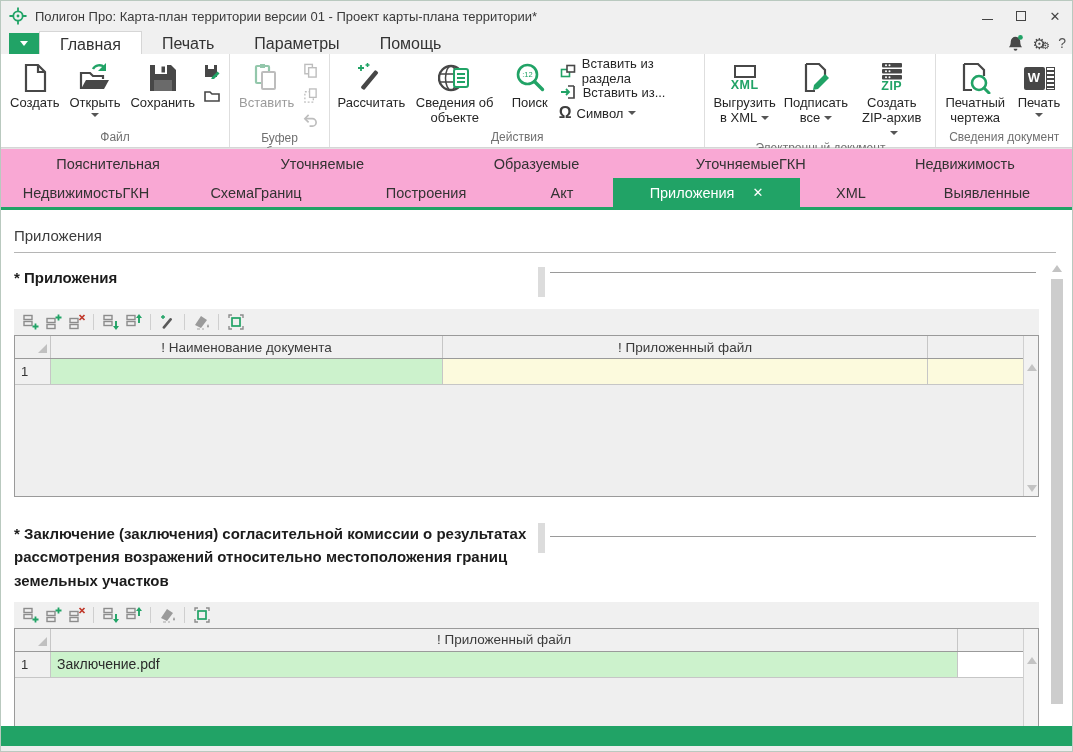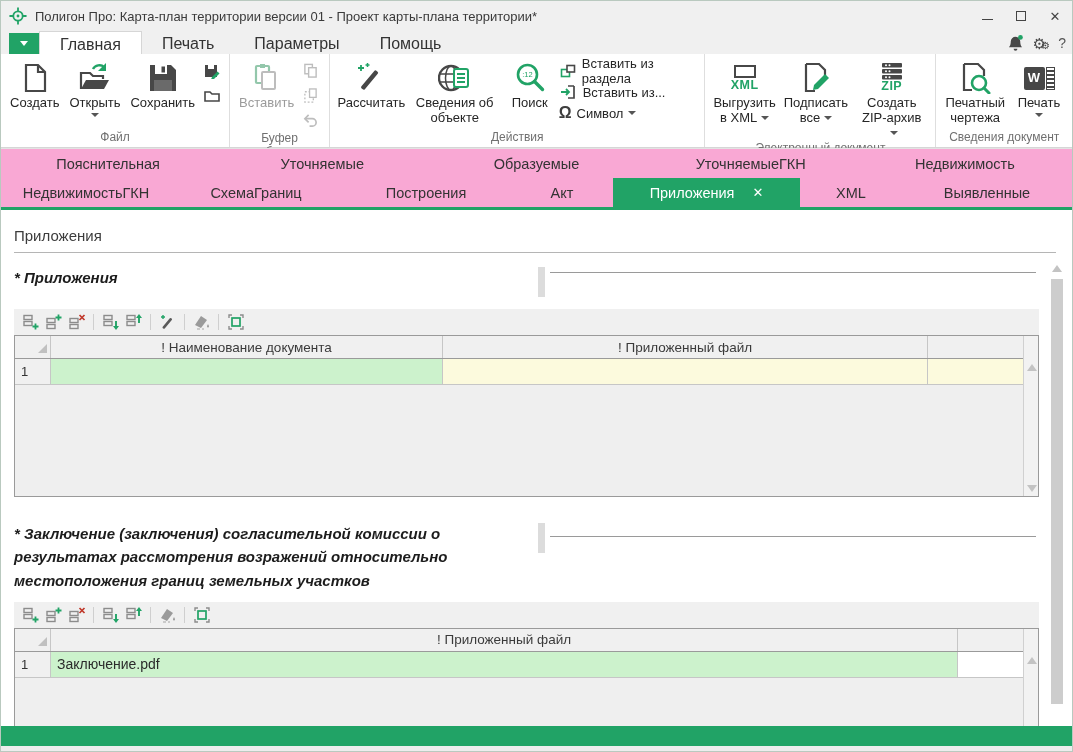--- a/index.html
+++ b/index.html
@@ -61,21 +61,21 @@
   .stab .x { font-size:13px; color:#fff; }
   .green-line { height:3px; background:var(--green); }
 
   
   .content { flex:1; background:#fff; position:relative; overflow:hidden; }
   .page-title { margin:17px 16px 0 13px; font-size:15px; color:#3c3c3c; }
   .title-rule { border:none; border-top:1px solid #b5b5b5; margin:8px 16px 0 13px; }
   .field-row { display:flex; margin-left:13px; align-items:flex-start; }
   .row1 { margin-top:13px; }
   .row2 { margin-top:25px; }
-  .sec-label { width:524px; font-size:15px; font-weight:bold; color:#1c1c1c; line-height:1.55;font-style:italic; }
+  .sec-label { width:524px; font-size:15px; font-weight:bold; color:#1c1c1c; line-height:1.55; }
   .splitter { width:7px; height:30px; background:#dcdcdc; margin-top:1px; }
   .field-line { flex:1; margin:0 36px 0 5px; border-bottom:1px solid #9a9a9a; height:7px; }
   .tbl-toolbar { margin:12px 33px 0 13px; height:26px; background:#f0f0f0; display:flex; align-items:center; padding-left:7px; gap:4px; }
   .tbl-toolbar .sep { width:1px; height:16px; background:#cfcfcf; margin:0 3px; }
   .tico { width:19px; height:19px; display:flex; align-items:center; justify-content:center; }
   .dtable { margin:0 33px 0 13px; border:1px solid #9a9a9a; display:flex; }
   .t1 { height:162px; } .t2 { height:109px; }
   .tgrid { flex:1; display:flex; flex-direction:column; }
   .thead { display:flex; height:23px; background:#f0f0f0; border-bottom:1px solid #9a9a9a; font-size:13.5px; color:#3a3a3a;text-align:center; }
   .th { display:flex; align-items:center; justify-content:center; border-right:1px solid #c6c6c6; }

